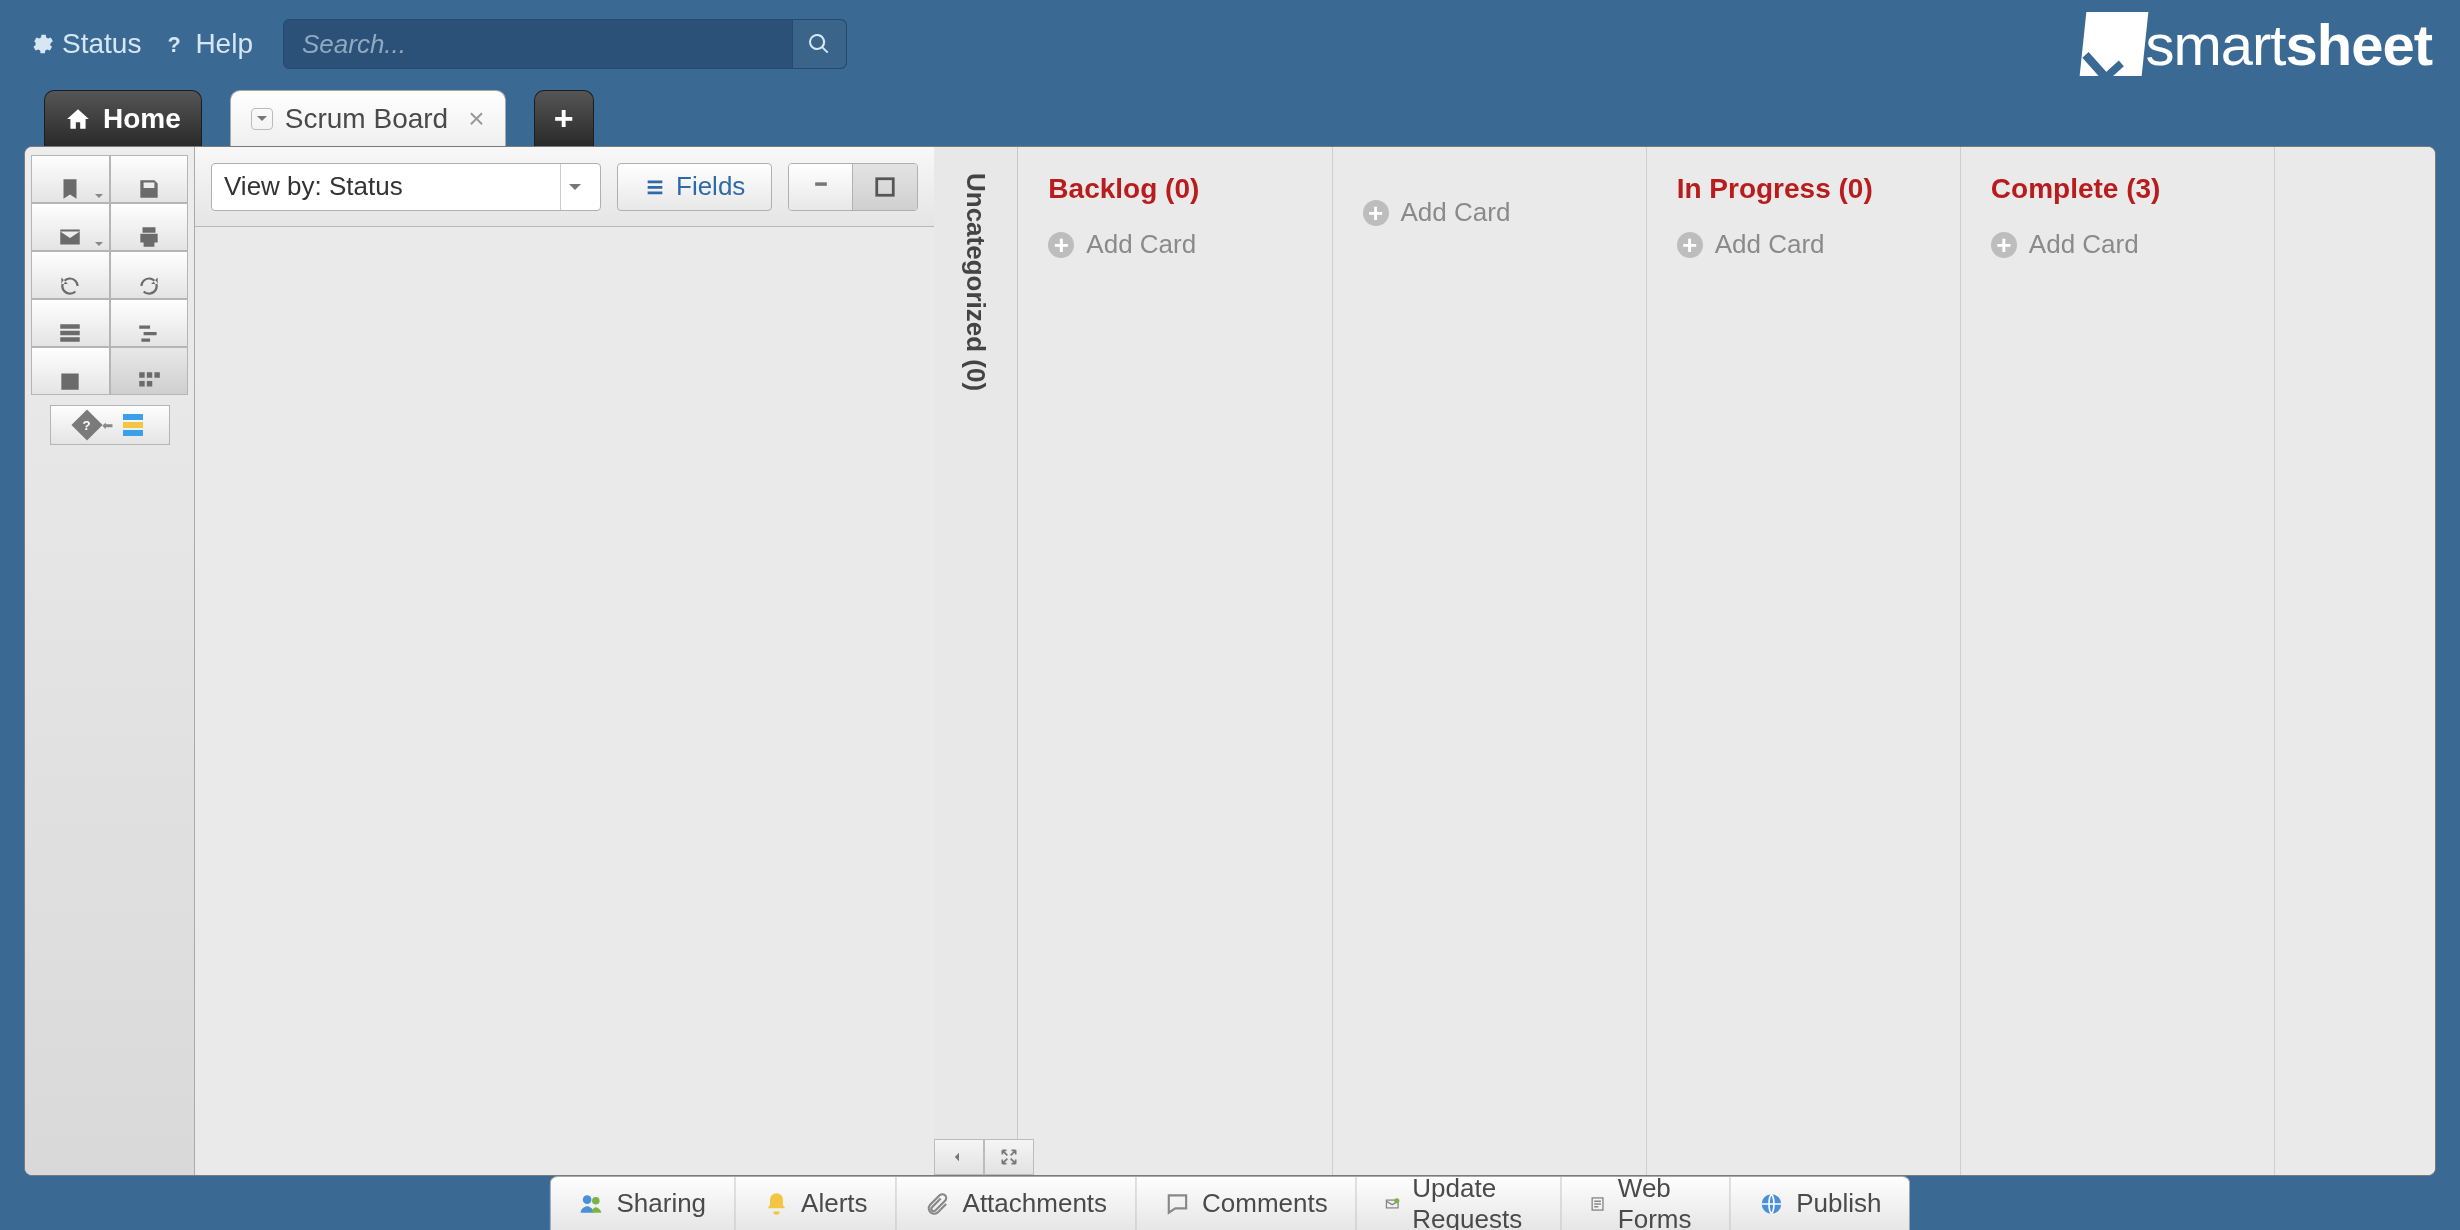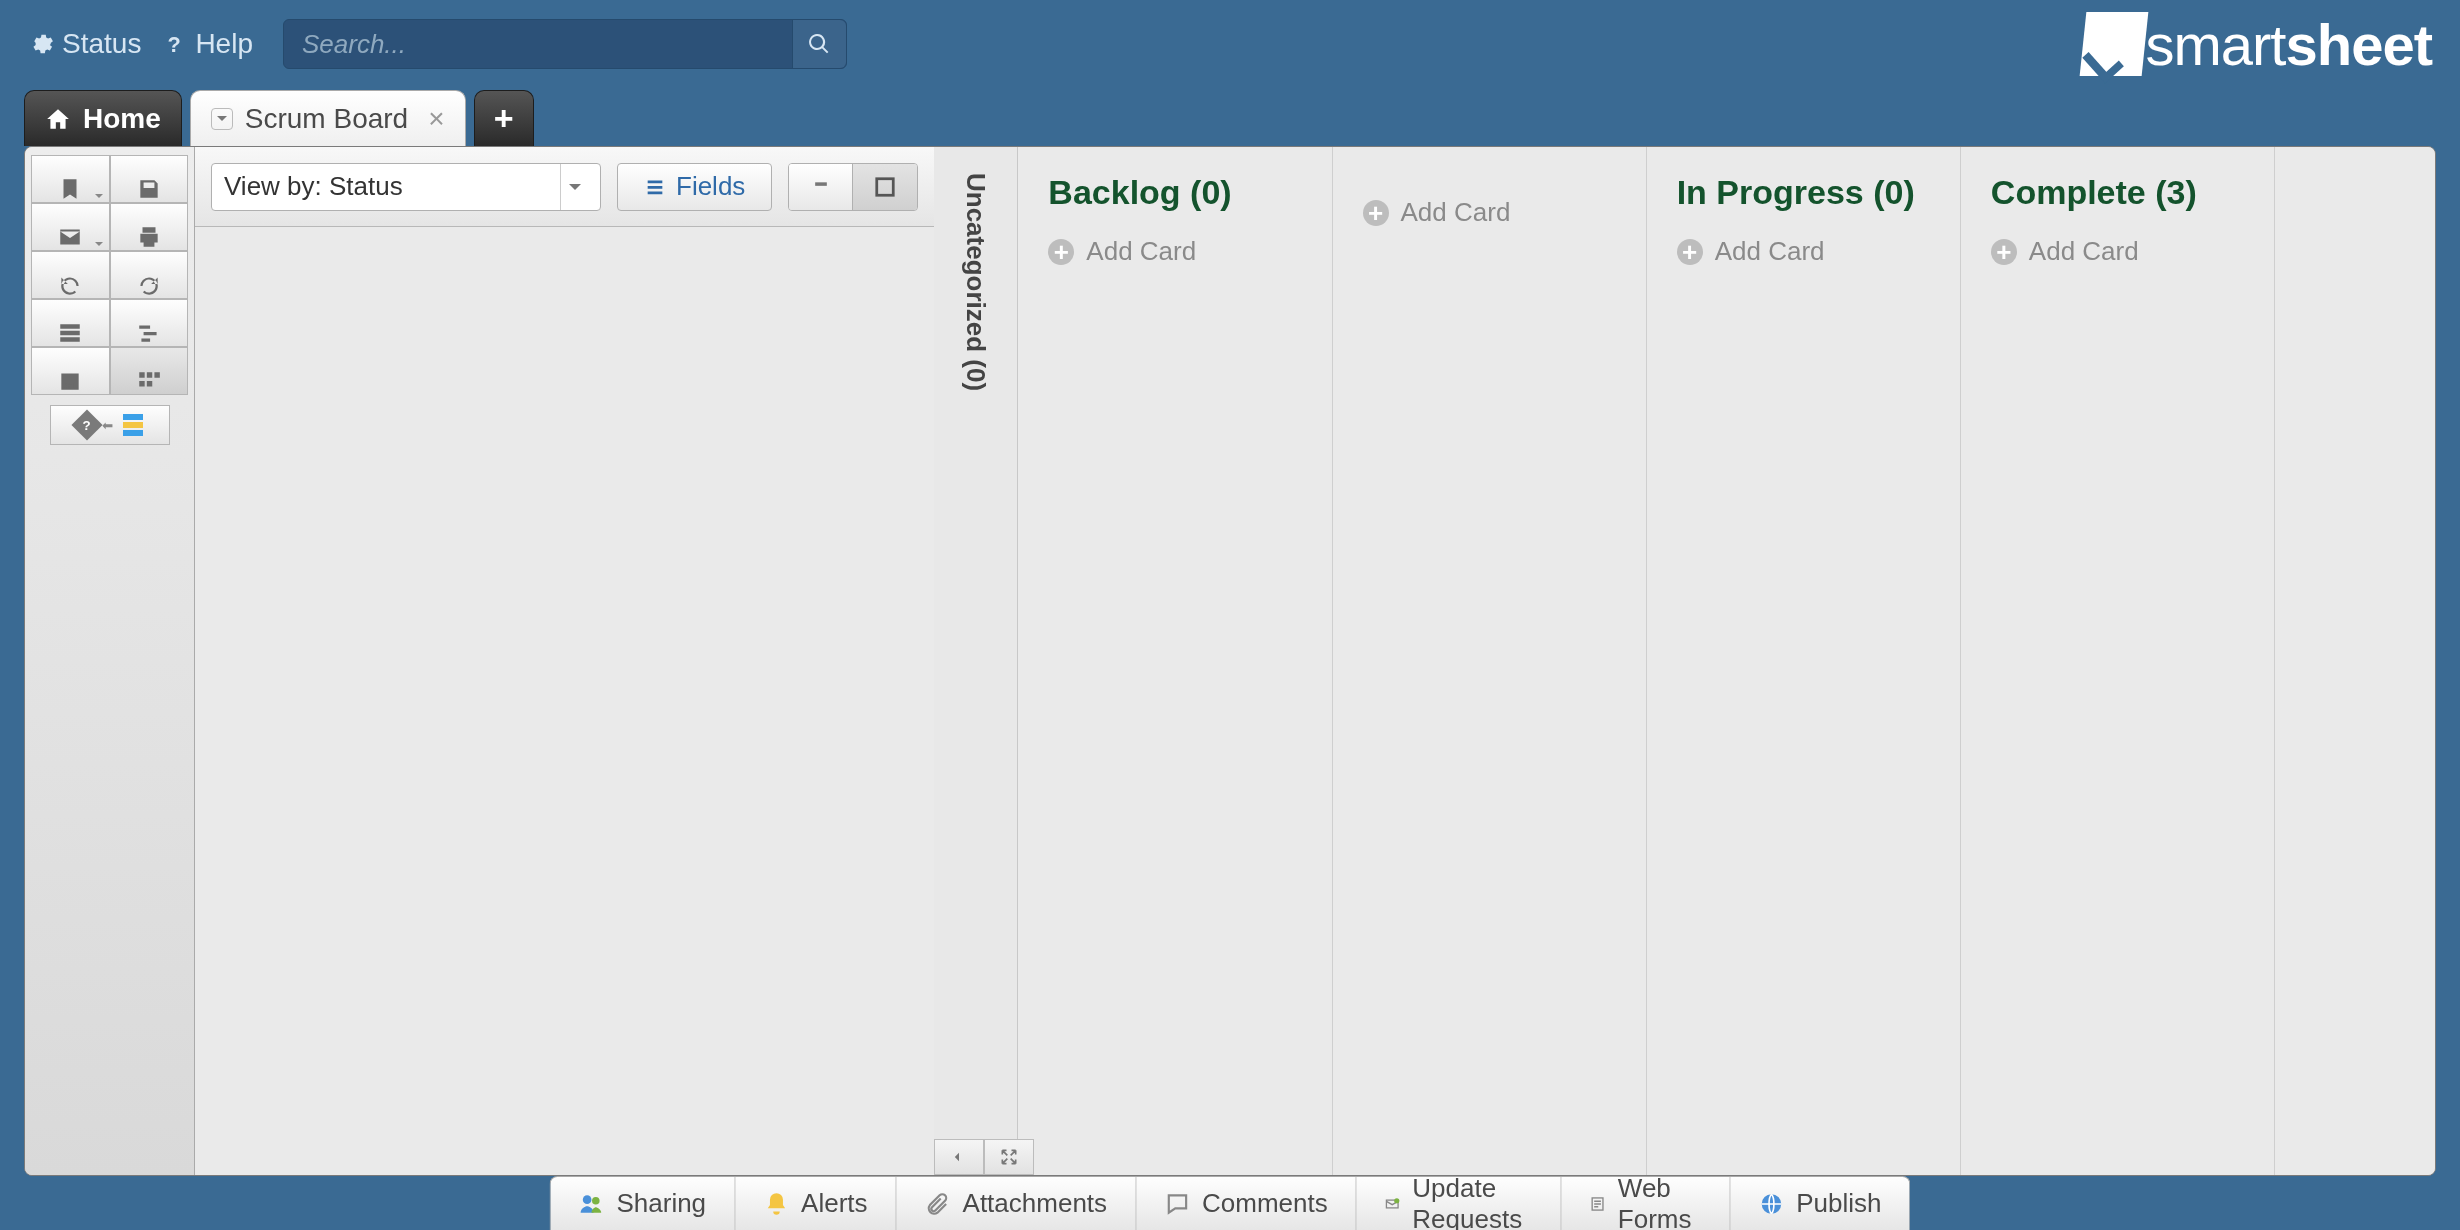--- a/index.html
+++ b/index.html
@@ -104,20 +104,21 @@
   height: 56px;
   border-radius: 10px 10px 0 0;
   display: flex;
   align-items: center;
   padding: 0 20px;
   font-size: 28px;
   gap: 12px;
   cursor: pointer;
   border: 1px solid #1d1d1d;
   border-bottom: none;
+  margin-left: 20px;
 }
 .tab.home {
   background: linear-gradient(#555, #2a2a2a);
   color: #fff;
   font-weight: 700;
 }
 .tab.home svg { width: 26px; height: 26px; fill: #fff; }
 .tab.active {
   background: linear-gradient(#fff, #efefef);
   color: #4a4a4a;
@@ -289,23 +290,23 @@
   display: flex;
 }
 .lane {
   flex: 1;
   border-right: 1px solid #cfcfcf;
   padding: 26px 30px;
 }
 .lane:last-of-type { flex: 1; }
 .lane-blank { width: 160px; }
 .lane-title {
-  font-size: 34px;
+  font-size: 28px;
   font-weight: 700;
-  color: #14532d;
+  color: #b91c1c;
 }
 .add-card {
   margin-top: 24px;
   display:flex;align-items:center;gap:12px;
   color:#8a8a8a;
   font-size: 26px;
   cursor: pointer;
 }
 .add-card .plus {
   width: 26px;height:26px;border-radius:50%;background:#bdbdbd;

